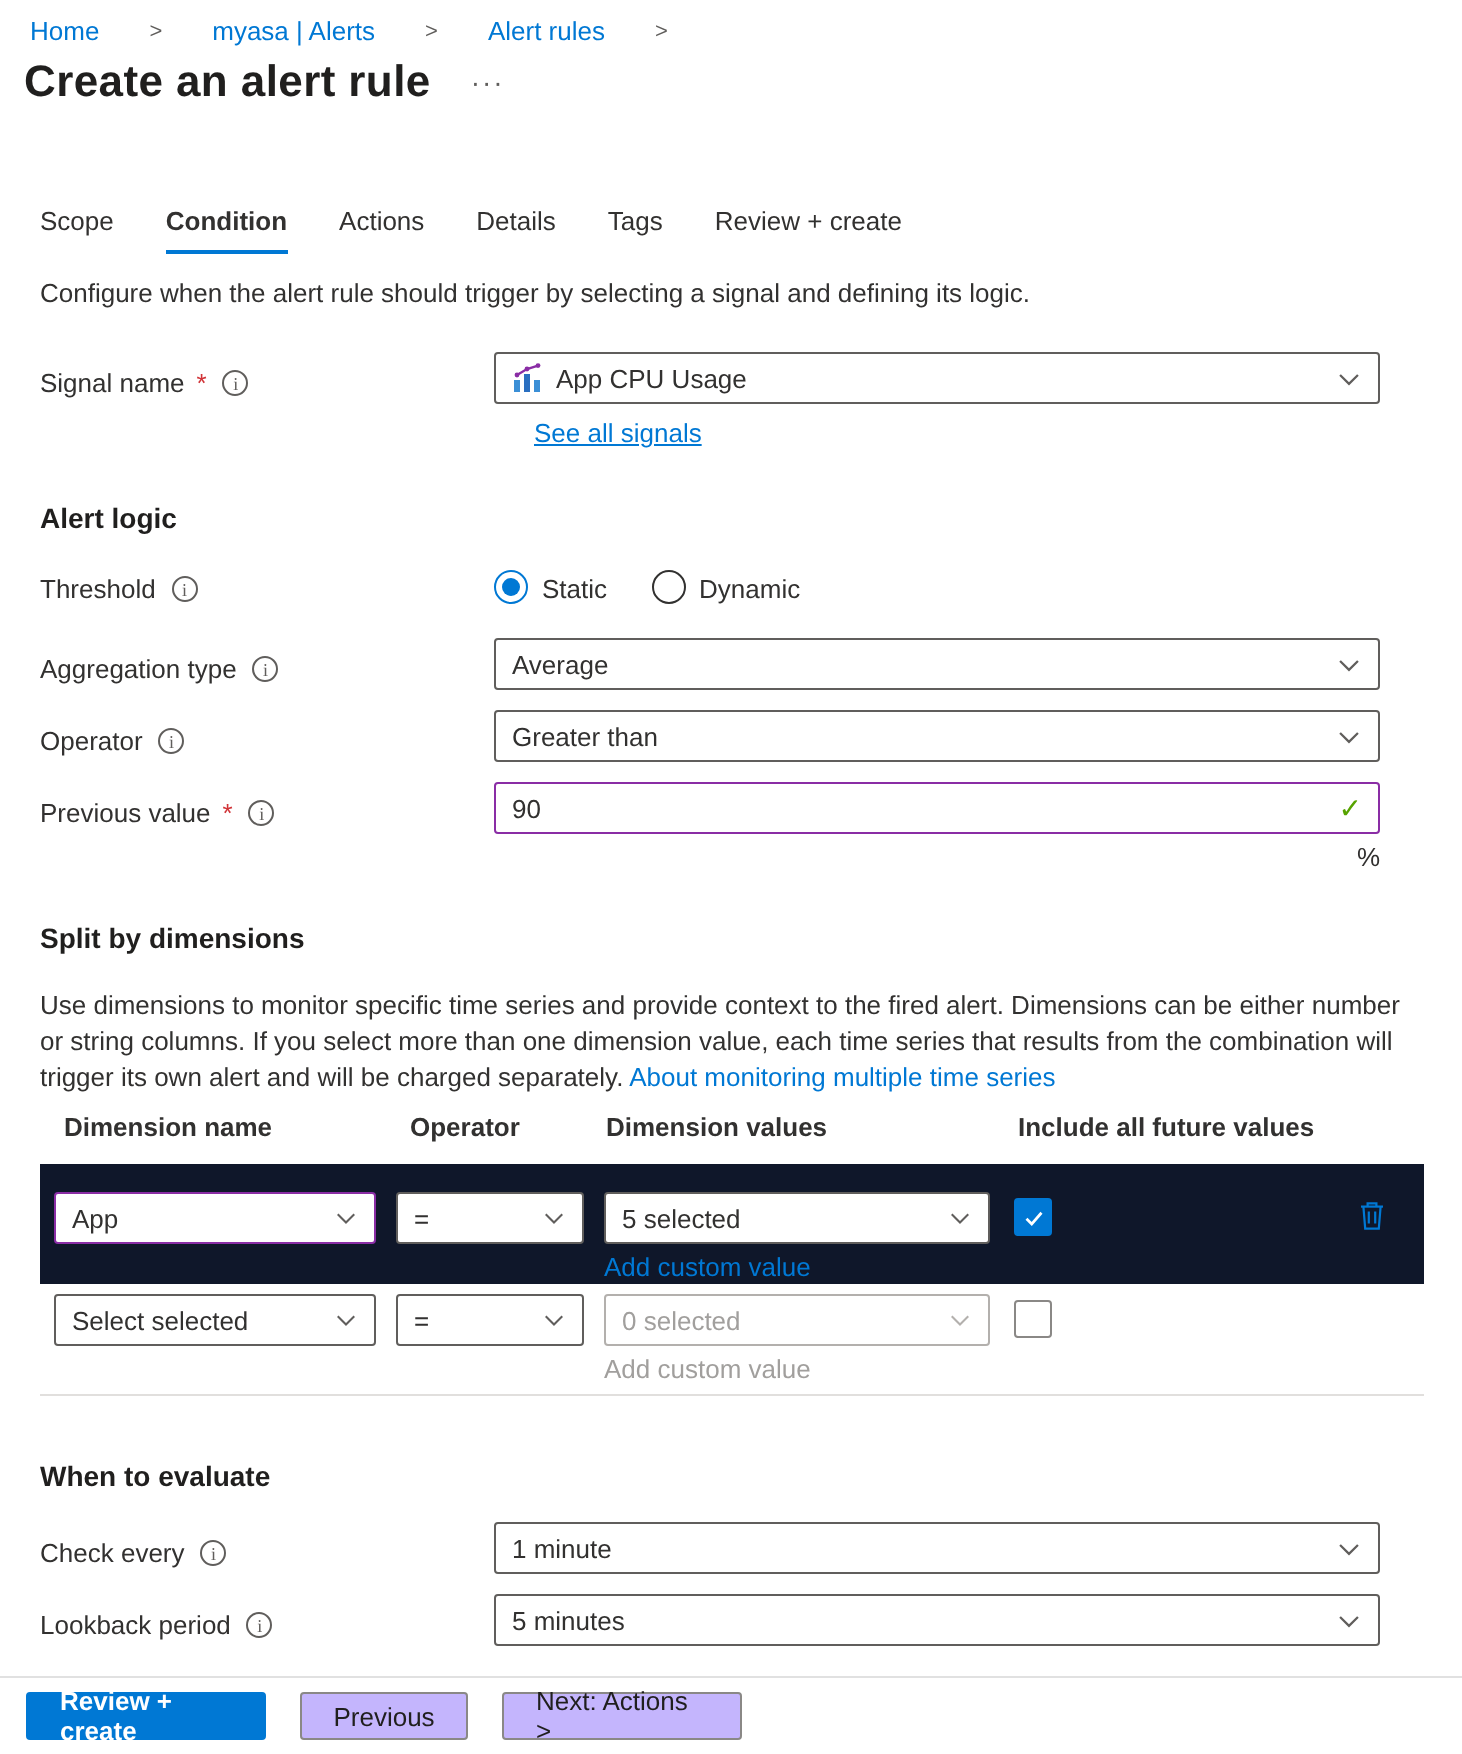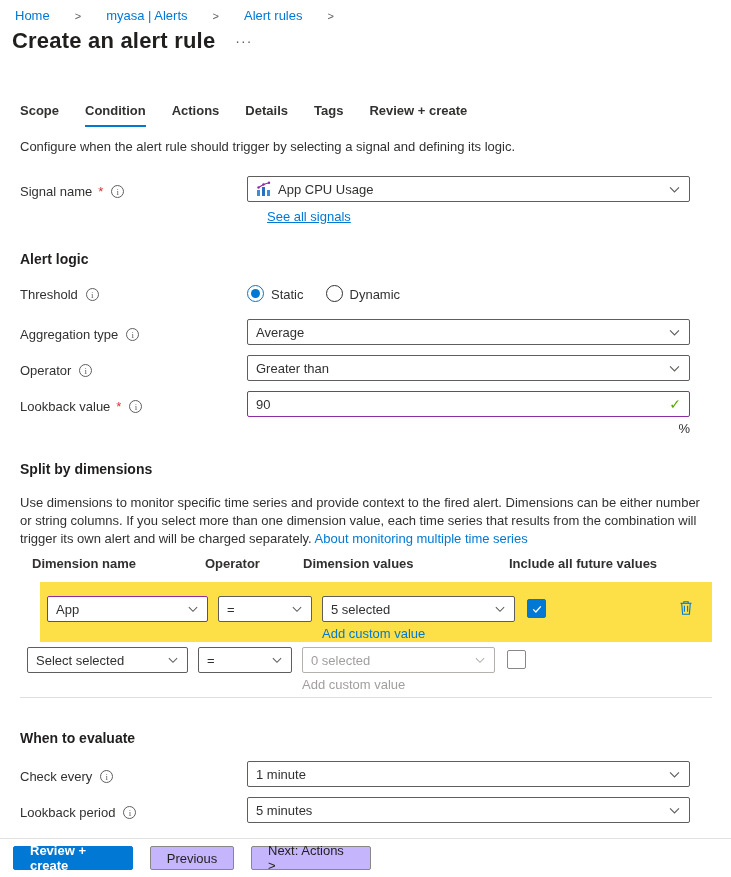--- a/index.html
+++ b/index.html
@@ -10,21 +10,21 @@
   
   .crumbs{top:8px;left:15px;display:flex;align-items:center;gap:25px;font-size:13px;}
   .crumb{color:#0078d4;cursor:pointer;}
   .crumb-sep{color:#605e5c;font-size:11px;}
   
   .title-row{top:28px;left:12px;display:flex;align-items:center;gap:16px;}
   .page-title{font-size:22px;font-weight:700;color:#201f1e;letter-spacing:.2px;}
   .more-dots{color:#605e5c;font-size:14px;letter-spacing:1px;cursor:pointer;padding:0 4px;}
   
   .tabs{top:103px;left:20px;display:flex;gap:26px;}
-  .tab{padding-bottom:7px;cursor:pointer;color:#323130;border-bottom:2px solid transparent;font-weight:bold;}
+  .tab{padding-bottom:7px;cursor:pointer;color:#323130;border-bottom:2px solid transparent;}
   .tab.active{font-weight:700;border-bottom:2px solid #0078d4;}
   .intro{top:139px;left:20px;width:690px;color:#323130;}
   
   .form-row{left:20px;width:670px;display:flex;}
   .flabel{width:227px;padding-top:5px;display:flex;align-items:center;gap:5px;flex-wrap:nowrap;}
   .fcontrol{flex:1;}
   .req{color:#d13438;margin-left:1px;}
   .info{display:inline-flex;align-items:center;justify-content:center;width:13px;height:13px;
         border:1px solid #605e5c;border-radius:50%;font-size:9px;color:#605e5c;box-sizing:border-box;
         font-family:"Liberation Serif",serif;margin-left:3px;flex:0 0 auto;}
@@ -51,21 +51,21 @@
   .radio.sel::after{content:"";position:absolute;left:3px;top:3px;width:9px;height:9px;border-radius:50%;background:#0078d4;}
   .radio.unsel{border:1px solid #323130;}
   
   .split-para{top:494px;left:20px;width:692px;line-height:18px;}
   
   .dim-table{top:556px;left:20px;width:692px;}
   .dim-headers{position:relative;height:26px;font-weight:700;}
   .dim-headers span{position:absolute;top:0;}
   .dh1{left:12px;} .dh2{left:185px;} .dh3{left:283px;} .dh4{left:489px;}
   .dim-row{position:relative;}
-  .dim-row.hl{background:#fde047;height:60px;margin-left:20px;}
+  .dim-row.hl{background:#0f172a;height:60px;}
   .dim-row.plain{height:50px;}
   .f-dim{position:absolute;left:7px;width:161px;}
   .f-op{position:absolute;left:178px;width:94px;}
   .f-val{position:absolute;left:282px;width:193px;}
   .f-check{position:absolute;left:487px;}
   .f-trash{position:absolute;right:18px;cursor:pointer;display:inline-flex;}
   .f-add{position:absolute;left:282px;font-size:13px;}
   .hl .f-dim,.hl .f-op,.hl .f-val{top:14px;} .hl .f-check{top:17px;} .hl .f-trash{top:17px;} .hl .f-add{top:44px;}
   .plain .f-dim,.plain .f-op,.plain .f-val{top:5px;} .plain .f-check{top:8px;} .plain .f-add{top:35px;}
   .f-add.disabled{color:#a19f9d;cursor:default;}
@@ -190,21 +190,21 @@
         <svg width="13" height="13" viewBox="0 0 16 16">
             <path d="M2.5 5.5 L8 11 L13.5 5.5" fill="none" stroke="#605e5c" stroke-width="1.4"></path>
           </svg>
       </span>
     </div>
   </div>
 </div>
 
 <div class="abs form-row" style="top:391px;">
   <div class="flabel">
-    <span>Lookback value</span>
+    <span>Previous value</span>
       <span class="req">*</span>
     <span class="info"></span>
   </div>
   <div class="fcontrol">
     <div class="textfield">
       <span class="val">90</span>
       <span class="valid-check">✓</span>
     </div>
   </div>
 </div>

